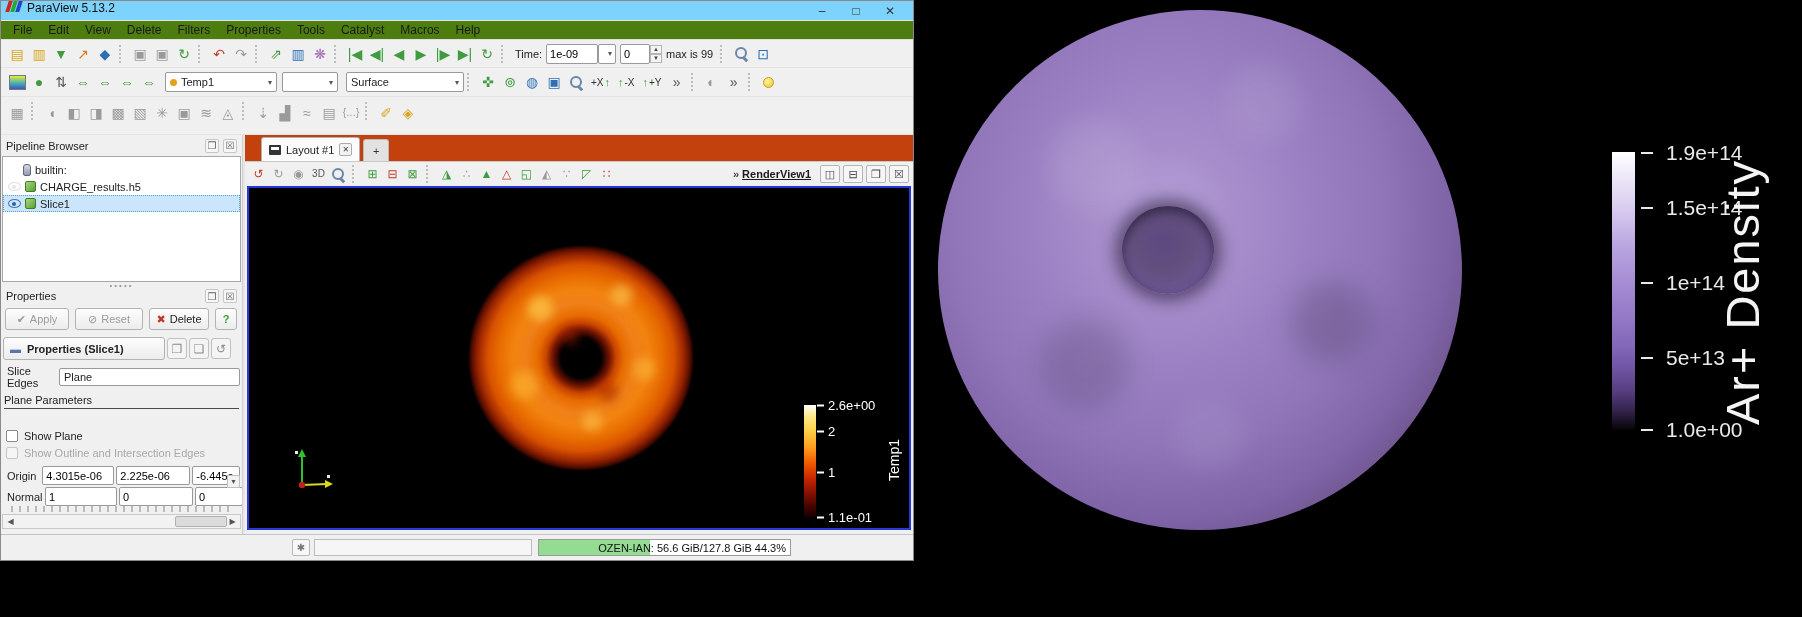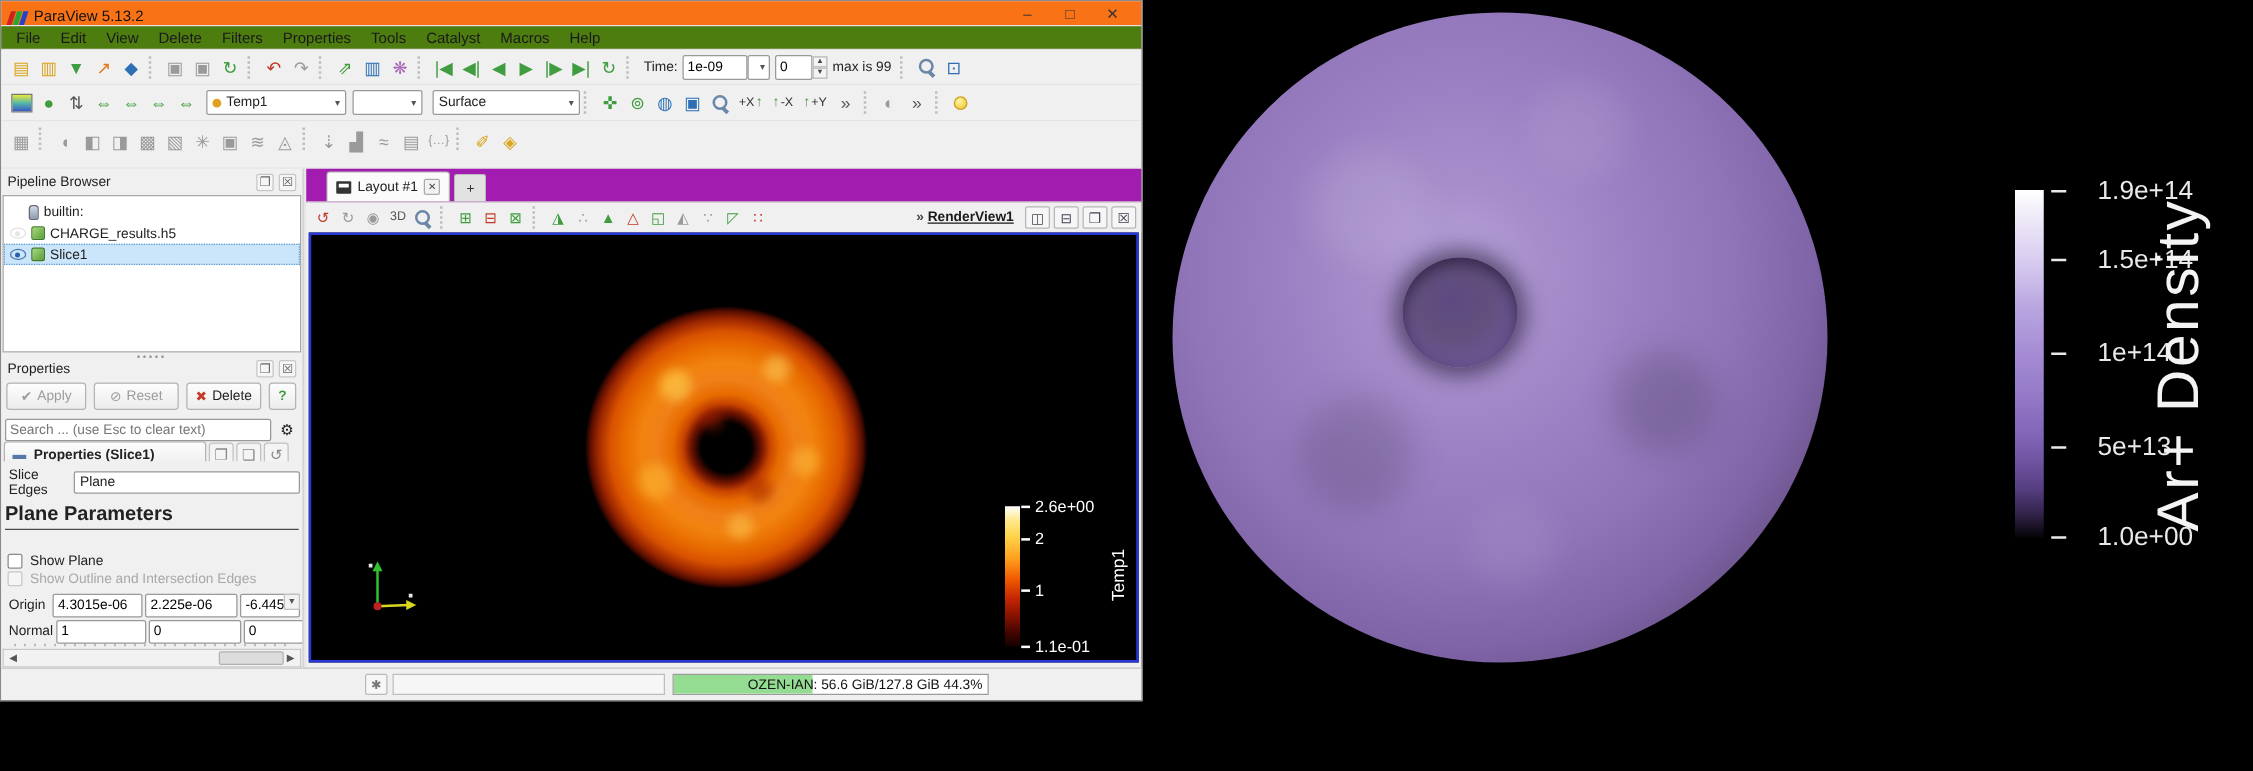--- a/index.html
+++ b/index.html
@@ -2,21 +2,21 @@
 <html><head>
 <meta charset="utf-8">
 <style>
   *{box-sizing:border-box;margin:0;padding:0}
   body{width:1802px;height:617px;background:#000;position:relative;overflow:hidden;
        font-family:"Liberation Sans",sans-serif;font-size:11px;color:#222}
   .abs{position:absolute}
   
   .pvwin{position:absolute;left:0;top:27;width:914px;height:561px;background:#f0f0f0;
          border:1px solid #8a8a8a;display:flex;flex-direction:column}
-  .titlebar{height:20px;background:#f97316;display:flex;align-items:flex-end;padding:0 6px;border-bottom:1px solid #e4e4e4}
+  .titlebar{height:20px;background:#7dd3fc;display:flex;align-items:flex-start;padding:0 6px;border-bottom:1px solid #e4e4e4}
   .logo{display:flex;gap:1px;margin-right:6px}
   .logo i{width:4px;height:11px;transform:skewX(-18deg);display:block}
   .title-text{font-size:12px;color:#111}
   .winbtns{margin-left:auto;display:flex}
   .winbtn{width:34px;height:19px;display:flex;align-items:center;justify-content:center;font-size:12px;color:#333}
   .menubar{height:19px;display:flex;align-items:center;padding-left:4px;background:#4d7c0f;border-bottom:1px solid #e0e0e0}
   .menu-item{padding:0 8px;font-size:12px;color:#1a1a1a}
   .tb{display:flex;align-items:center;padding-left:5px;background:#f0f0f0;border-bottom:1px solid #e3e3e3}
   .tb1{height:28px}.tb2{height:29px}.tb3{height:38px;align-items:flex-start;padding-top:5px}
   .tbi{min-width:22px;height:22px;display:flex;align-items:center;justify-content:center;
@@ -66,34 +66,34 @@
   .pbtn{height:22px;border:1px solid #b3b3b3;border-radius:3px;background:linear-gradient(#fdfdfd,#ececec);
         display:flex;align-items:center;justify-content:center;gap:4px;font-size:11px}
   .pbtn.dis{color:#9c9c9c}
   .searchrow{display:flex;gap:3px;padding:6px 3px 0 3px;align-items:center}
   .secrow{display:flex;gap:2px;padding:7px 0 0 2px;align-items:center;overflow:hidden}
   .secbtn{width:162px;height:23px;border:1px solid #b3b3b3;border-radius:3px;background:linear-gradient(#fdfdfd,#ececec);
           display:flex;align-items:center;gap:6px;padding:0 6px;font-weight:bold;font-size:11px}
   .secic{width:20px;height:21px;border:1px solid #c0c0c0;border-radius:3px;background:#f4f4f4;
          display:flex;align-items:center;justify-content:center;color:#8a8a8a;font-size:12px;flex:none}
   .frow{display:flex;align-items:center;gap:2px;padding:0 2px}
-  .boldhdr{font-weight:bold;font-size:16px;border-bottom:1px solid #4a4a4a;margin:5px 3px 17px 3px;padding-bottom:2px}
+  .boldhdr{font-weight:normal;font-size:11px;border-bottom:1px solid #4a4a4a;margin:5px 3px 17px 3px;padding-bottom:2px}
   .cbrow{display:flex;align-items:center;padding-left:5px;height:15px;margin-top:2px;font-size:11px}
   .cb{width:12px;height:12px;border:1px solid #8a8a8a;background:#fff;margin-right:6px;border-radius:2px}
   .cb.dis{border-color:#c6c6c6;background:#f5f5f5}
   .dim{color:#a8a8a8}
   .clipstrip{height:6px;margin:0 10px;background:repeating-linear-gradient(90deg,#777 0 2px,transparent 2px 8px);opacity:.45}
   .hscroll{height:15px;display:flex;align-items:center;margin:2px 1px 0 1px;border:1px solid #c9c9c9;background:#f2f2f2}
   .sbtn{width:15px;height:13px;display:flex;align-items:center;justify-content:center;font-size:8px;color:#555}
   .sthumb{position:absolute;left:172px;width:52px;height:11px;background:#dcdcdc;border:1px solid #b0b0b0;border-radius:2px}
   .vscrollarr{position:absolute;right:2px;bottom:46px;width:13px;height:13px;border:1px solid #c0c0c0;
               background:#f2f2f2;display:flex;align-items:center;justify-content:center;font-size:7px;color:#555}
   
   .viewcol{flex:1;display:flex;flex-direction:column;min-width:0}
-  .tabbar{height:27px;display:flex;align-items:flex-end;padding-left:16px;background:#a21caf;border-bottom:1px solid #c8c8c8}
+  .tabbar{height:27px;display:flex;align-items:flex-end;padding-left:16px;background:#c2410c;border-bottom:1px solid #c8c8c8}
   .tab{height:24px;background:#fbfbfb;border:1px solid #b0b0b0;border-bottom:none;border-radius:3px 3px 0 0;
        display:flex;align-items:center;gap:5px;padding:0 7px;font-size:11px}
   .tabico{width:12px;height:10px;background:#333;border-radius:1px;position:relative}
   .tabico::after{content:"";position:absolute;left:2px;top:2px;right:2px;height:3px;background:#fff}
   .tabclose{width:13px;height:13px;border:1px solid #aaa;border-radius:2px;display:flex;align-items:center;
             justify-content:center;font-size:8px;color:#444;background:#f2f2f2}
   .tabplus{height:22px;width:26px;margin-left:3px;background:#e2e2e2;border:1px solid #bbb;border-bottom:none;
            border-radius:3px 3px 0 0;display:flex;align-items:center;justify-content:center;color:#333}
   .rvtb{height:24px;display:flex;align-items:center;padding:0 4px;background:#f0f0f0;gap:1px}
   .rvtb .tbi{min-width:19px;height:19px;font-size:12px}
@@ -140,21 +140,21 @@
       radial-gradient(circle at 62% 18%,rgba(255,255,255,.08) 0 24px,transparent 50px),
       radial-gradient(circle at 75% 60%,rgba(0,0,0,.14) 0 26px,transparent 55px),
       radial-gradient(circle at 28% 68%,rgba(0,0,0,.12) 0 30px,transparent 60px),
       radial-gradient(circle at 52% 82%,rgba(255,255,255,.06) 0 22px,transparent 46px)}
   .hole{position:absolute;left:1122px;top:206px;width:92px;height:88px;border-radius:50%;
     background:radial-gradient(circle at 45% 40%,#5d4980 0%,#63507e 40%,#6b5590 66%,#7b64a3 86%,#8a74b4 100%);
     box-shadow:0 0 16px 7px rgba(28,18,42,.55), inset 0 5px 12px rgba(18,10,32,.6)}
   .rcbar{position:absolute;left:1612px;top:152px;width:23px;height:278px;
     background:linear-gradient(180deg,#fff 0%,#efeaf8 8%,#d8cdf0 20%,#b9a5e0 34%,#a58cd4 47%,
       #9278c6 60%,#8266b8 70%,#6f54a2 78%,#563e80 86%,#33244c 93%,#120c1a 98%,#050505 100%)}
-  .rtick{position:absolute;left:1641px;display:flex;align-items:center;gap:25px;transform:translateY(-50%);
+  .rtick{position:absolute;left:1641px;display:flex;align-items:center;gap:13px;transform:translateY(-50%);
          color:#e9e9e9;font-size:21px}
   .rtick .dash{width:12px;height:2.5px;background:#e9e9e9}
   .rcbtitle{position:absolute;left:1742px;top:292px;transform:translate(-50%,-50%) rotate(-90deg);
             color:#f4f4f4;font-size:47px;white-space:nowrap;letter-spacing:2px}
 </style>
 </head>
 <body>
 
 <div class="pvwin">
 
@@ -351,24 +351,20 @@
             </span>
           <span class="pbtn dis" style="width:68px">
             <span class="k">⊘</span>
             <span>Reset</span>
             </span>
           <span class="pbtn" style="width:60px">
             <span class="r">✖</span>
             <span>Delete</span>
             </span>
           <span class="pbtn" style="width:22px;color:#3f9c3f;font-weight:bold">?</span>
-        </div>
-        <div class="searchrow">
-          <input class="inp" style="flex: 1 1 0%; height: 18px; color: rgb(136, 136, 136);" placeholder="Search ... (use Esc to clear text)">
-          <span class="tbi sm">⚙</span>
         </div>
         <div class="secrow">
           <span class="secbtn">
             <span style="color:#5577aa">▬</span>
             <span>Properties (Slice1)</span>
             </span>
           <span class="secic">❐</span>
           <span class="secic">❏</span>
           <span class="secic" style="margin-right:-8px">↺</span>
         </div>

